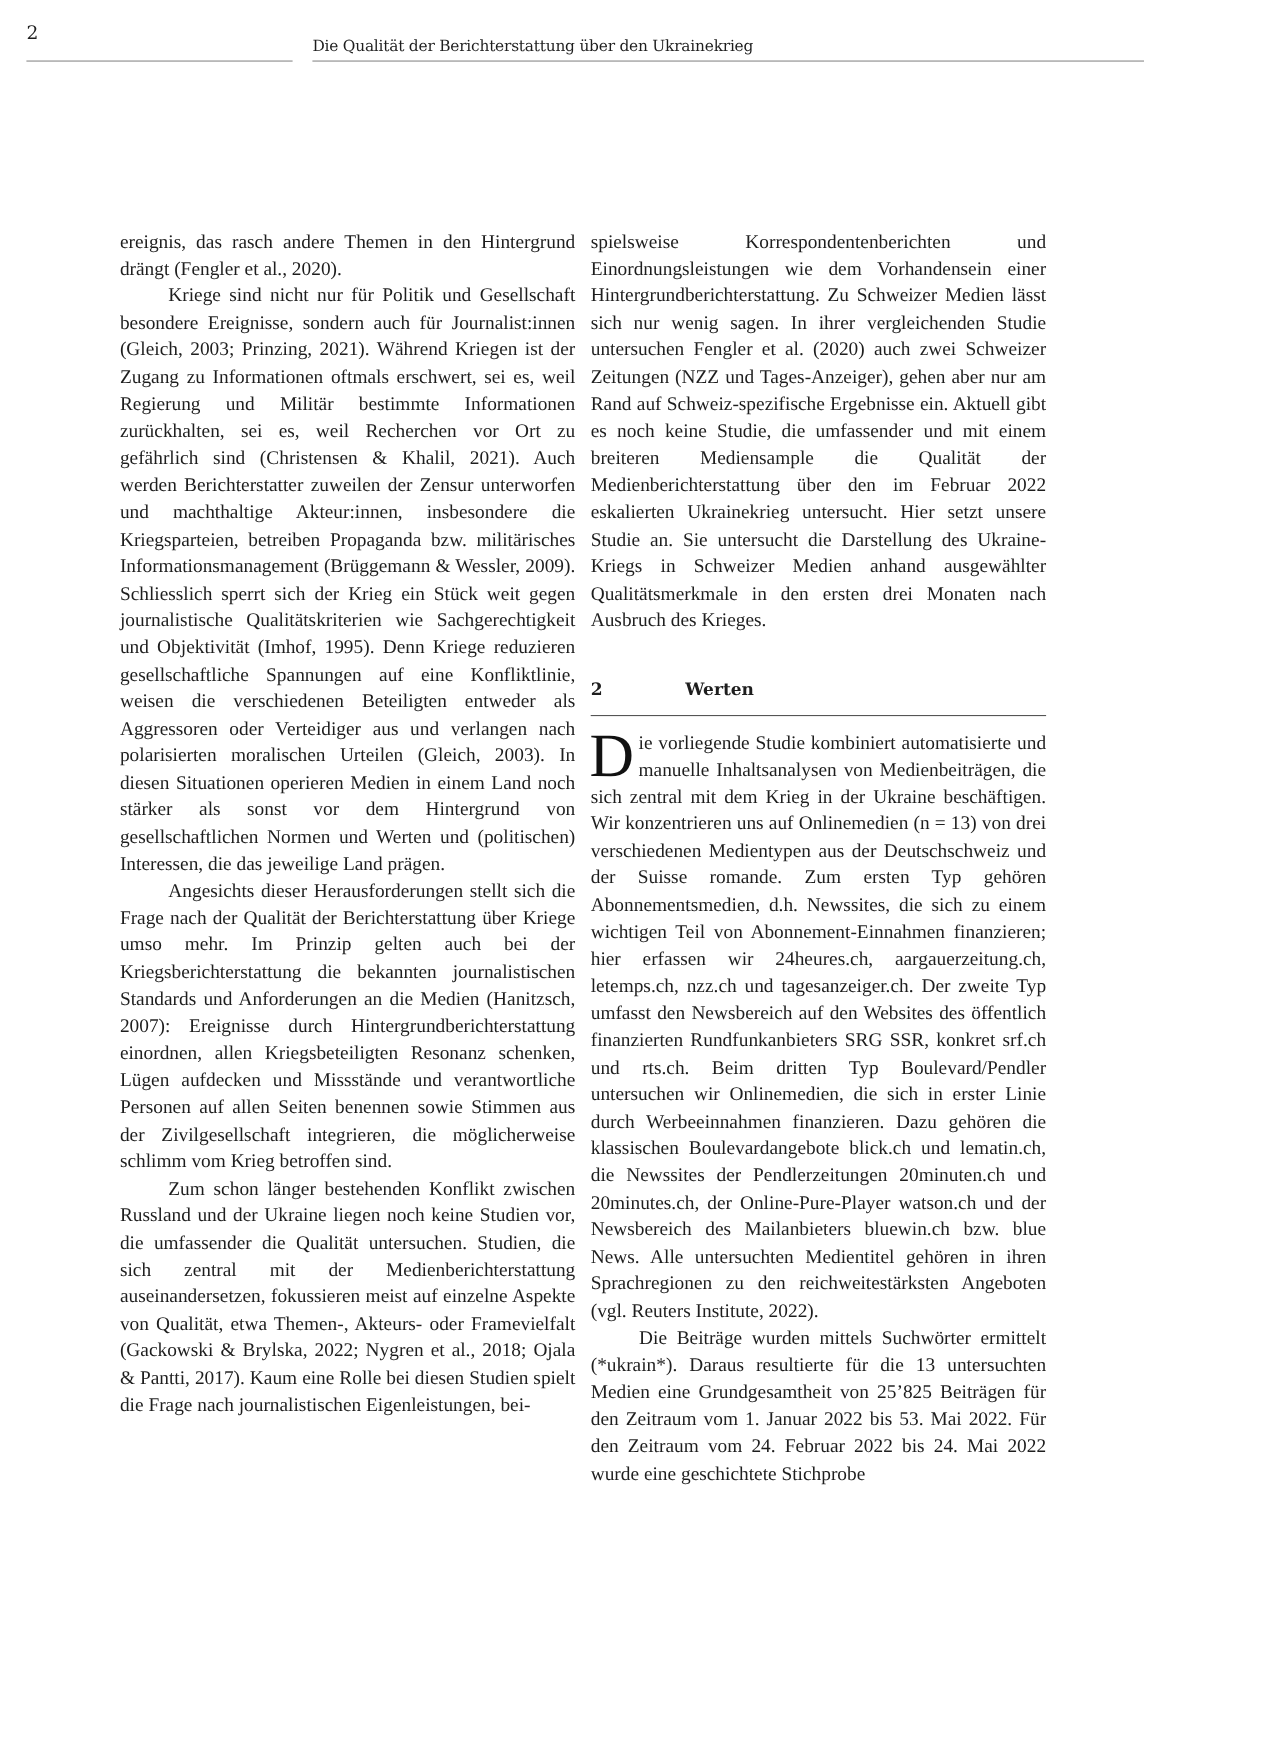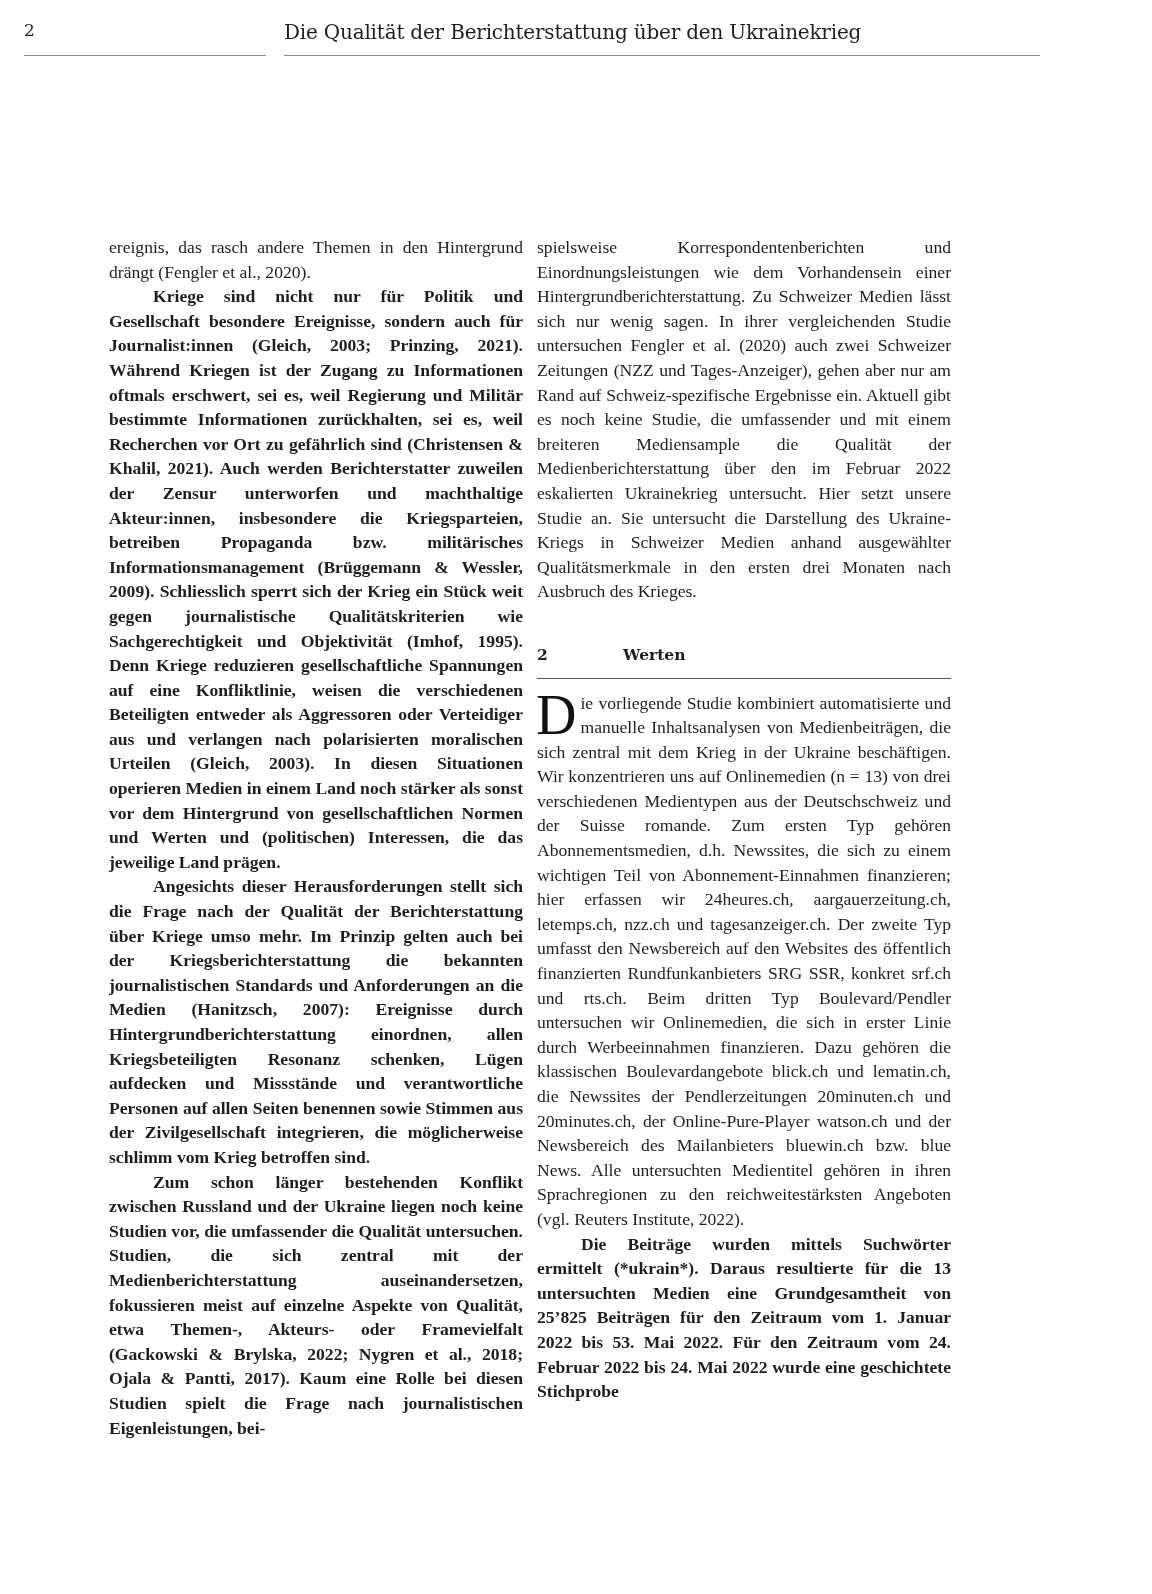--- a/index.html
+++ b/index.html
@@ -1,29 +1,29 @@
 <!DOCTYPE html>
 <html><head>
 <meta charset="utf-8">
 <style>
   html, body { margin: 0; padding: 0; background: #ffffff; }
   body { width: 1152px; height: 1594px; position: relative; overflow: hidden;
          font-family: "DejaVu Serif", "Liberation Serif", serif; color: #1e1e1e; }
   .running-head { position: absolute; top: 18px; left: 0; width: 1152px; height: 40px; }
   .page-num { position: absolute; left: 24px; top: 2px; font-size: 17px; }
-  .head-title { position: absolute; left: 284px; top: 2px; font-size: 20px; letter-spacing: -0.2px; }
+  .head-title { position: absolute; left: 284px; top: 16px; font-size: 14px; letter-spacing: -0.2px; }
   .rule-left { position: absolute; left: 24px; top: 37px; width: 242px; border-top: 1.5px solid #8a8a8a; }
   .rule-right { position: absolute; left: 284px; top: 37px; width: 756px; border-top: 1.5px solid #8a8a8a; }
 
   .col { position: absolute; top: 207px; font-family: "Liberation Serif", "DejaVu Serif", serif;
-         font-size: 17.6px; line-height: 24.6px; text-align: justify; hyphens: manual; margin-top: 28px; }
+         font-size: 17.6px; line-height: 24.6px; text-align: justify; hyphens: manual; }
   .col-left { left: 109px; width: 414px; }
   .col-right { left: 537px; width: 414px; }
   .col p { margin: 0; }
-  .col p.indent { text-indent: 44px; font-weight: bold; }
+  .col p.indent { text-indent: 44px; }
 
   .section-head { margin-top: 39px; display: flex; align-items: baseline;
                   font-family: "DejaVu Serif", serif; font-weight: bold; font-size: 15.5px;
                   padding-bottom: 10px; border-bottom: 1px solid #555; margin-bottom: 12px; }
   .section-num { width: 86px; }
   .dropcap { float: left; font-size: 56px; line-height: 44px; margin: 2px 4px 0 -1px; color: #111; }
 </style>
 </head>
 <body>
 

